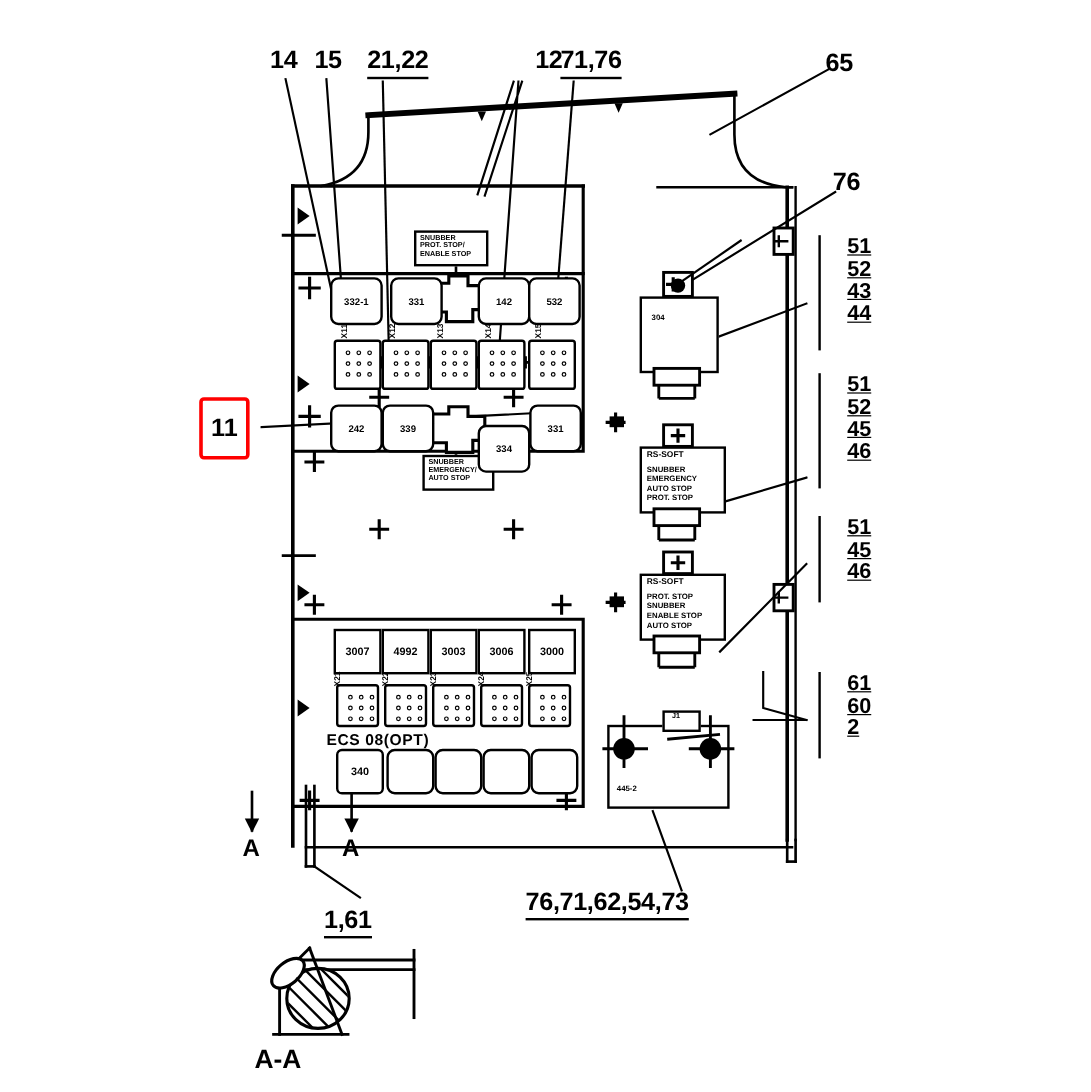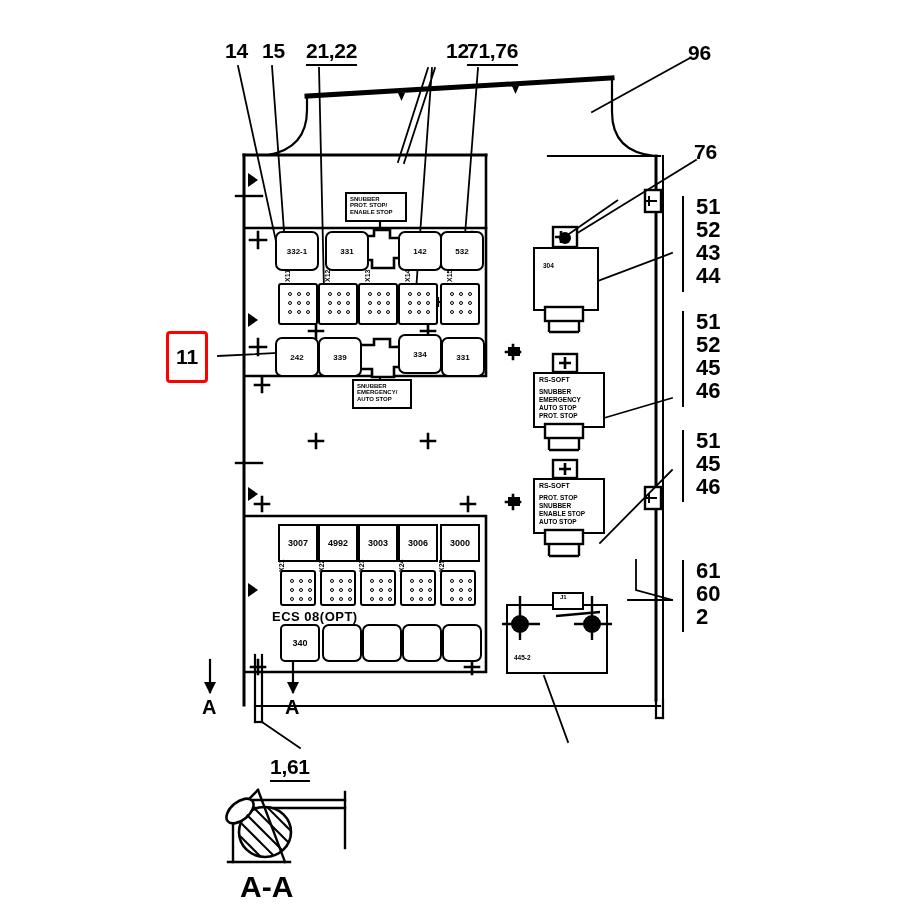--- a/index.html
+++ b/index.html
@@ -3,22 +3,22 @@
 <meta charset="utf-8">
 <style>
   html,body{margin:0;padding:0;background:#ffffff;}
   body{width:909px;height:910px;position:relative;overflow:hidden;
        font-family:"Liberation Sans",sans-serif;color:#000;}
   #sheet{position:absolute;left:0;top:0;width:909px;height:910px;}
   svg{position:absolute;left:0;top:0;}
   .cal{position:absolute;font-weight:bold;font-size:21px;letter-spacing:-0.3px;
        white-space:nowrap;color:#000;}
   .cal.ul{border-bottom:2.5px solid #000;padding-bottom:1px;}
-  .stack{position:absolute;border-left:2.5px solid #000;padding-left:12px;
-         line-height:1.04;font-weight:bold;font-size:22px;}
+  .stack{position:absolute;border-left:2.5px solid #000;padding-left:22px;
+         line-height:1.04;font-weight:bold;font-size:18px;text-decoration:underline;}
   .stack div{white-space:nowrap;}
   .aa{position:absolute;font-weight:bold;font-size:20px;}
   .hl11{position:absolute;border:3px solid #ff0000;border-radius:4px;
         background:#fff;display:flex;align-items:center;justify-content:center;
         font-weight:bold;font-size:21px;}
   .ecs{position:absolute;font-weight:bold;font-size:13px;letter-spacing:0.5px;}
   .vert{position:absolute;font-weight:bold;font-size:7px;
         transform:rotate(-90deg);transform-origin:0 0;white-space:nowrap;}
   .relay{position:absolute;border:2.5px solid #000;background:#fff;border-radius:7px;
          display:flex;align-items:center;justify-content:center;
@@ -173,21 +173,21 @@
         </clipPath>
   <path d="M258 790 L285 862" stroke-width="2.4"></path>
   </g>
 </svg>
 
 <div class="cal" style="left:225px;top:39px;">14</div>
 <div class="cal" style="left:262px;top:39px;">15</div>
 <div class="cal ul" style="left:306px;top:39px;">21,22</div>
 <div class="cal" style="left:421px;top:39px;margin-left:25px;">12</div>
 <div class="cal ul" style="left:467px;top:39px;">71,76</div>
-<div class="cal" style="left:688px;top:41px;">96</div>
+<div class="cal" style="left:688px;top:41px;">65</div>
 <div class="cal" style="left:694px;top:140px;">76</div>
 
 <div class="stack" style="left:682px;top:196px;height:96px;">
   <div>51</div>
   <div>52</div>
   <div>43</div>
   <div>44</div>
 </div>
 
 <div class="stack" style="left:682px;top:311px;height:96px;">
@@ -248,21 +248,21 @@
 <div class="relay" style="left:440px;top:231px;width:40px;height:36px;">
   <span>532</span>
 </div>
 
 <div class="relay" style="left:275px;top:337px;width:40px;height:36px;">
   <span>242</span>
 </div>
 <div class="relay" style="left:318px;top:337px;width:40px;height:36px;">
   <span>339</span>
 </div>
-<div class="relay" style="left:398px;top:334px;width:40px;height:36px;">
+<div class="relay" style="left:398px;top:354px;width:40px;height:36px;">
   <span>334</span>
 </div>
 <div class="relay" style="left:441px;top:337px;width:40px;height:36px;">
   <span>331</span>
 </div>
 
 <div class="conn" style="left:278px;top:283px;width:36px;height:38px;">
       <span class="pin" style="left: 8px; top: 7px;"></span>
       <span class="pin" style="left: 17px; top: 7px;"></span>
       <span class="pin" style="left: 26px; top: 7px;"></span>
@@ -463,18 +463,19 @@
   <g stroke="#000" fill="none" stroke-width="2.4">
     <path d="M520 596 L520 640 M502 624 L540 624"></path>
     <path d="M592 596 L592 640 M574 624 L612 624"></path>
     <path d="M556 616 L600 612"></path>
   </g>
   <circle cx="520" cy="624" r="9" fill="#000"></circle>
   <circle cx="592" cy="624" r="9" fill="#000"></circle>
 </svg>
 
 <div class="cal ul" style="left:270px;top:755px;">1,61</div>
+<div class="cal ul" style="left:438px;top:740px;">76,71,62,54,73</div>
 
 <div class="aa" style="left:202px;top:696px;">A</div>
 <div class="aa" style="left:285px;top:696px;">A</div>
-<div class="aa" style="left:240px;top:870px;font-size:30px;">A-A</div>
+<div class="aa" style="left:212px;top:870px;font-size:22px;">A-A</div>
 
 </div>
 
 </body></html>

